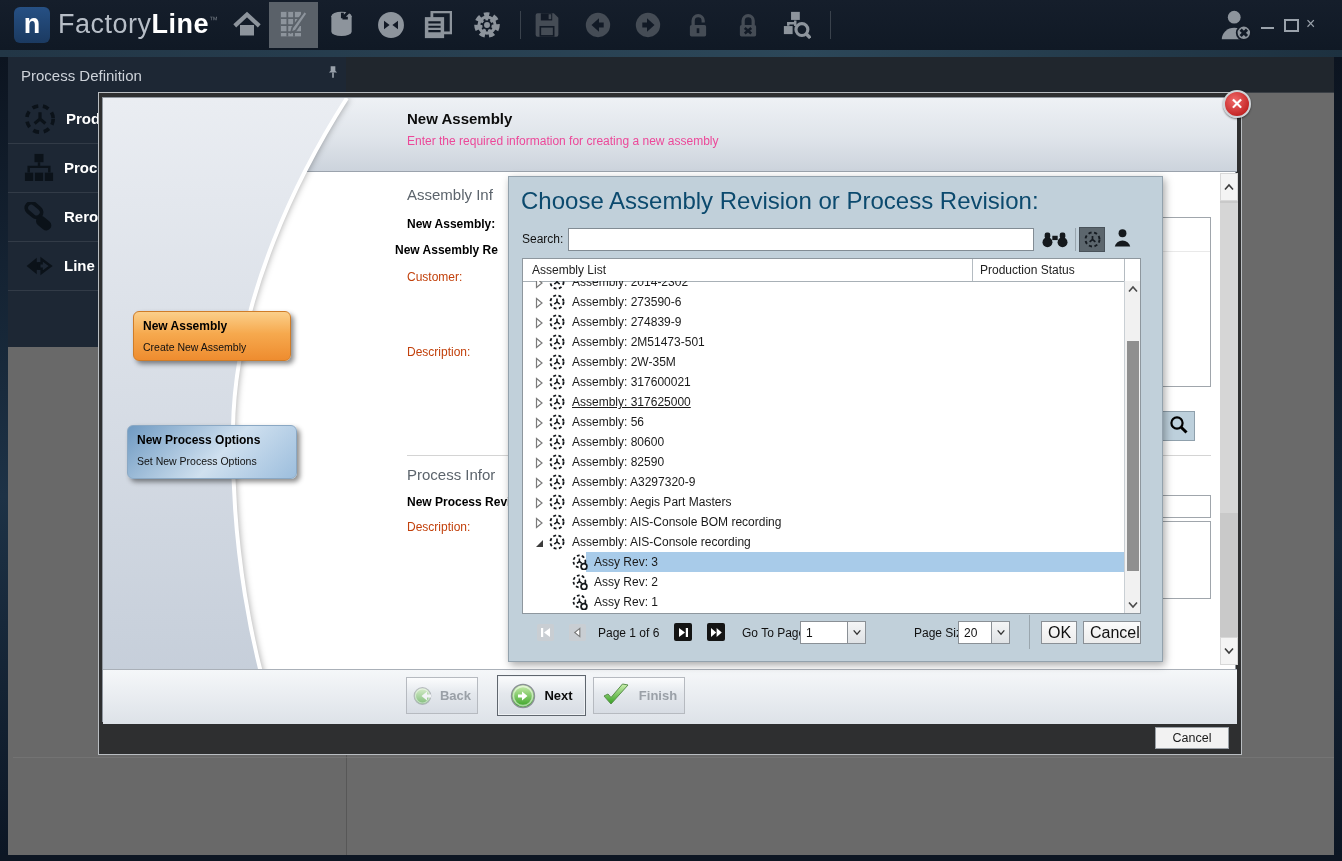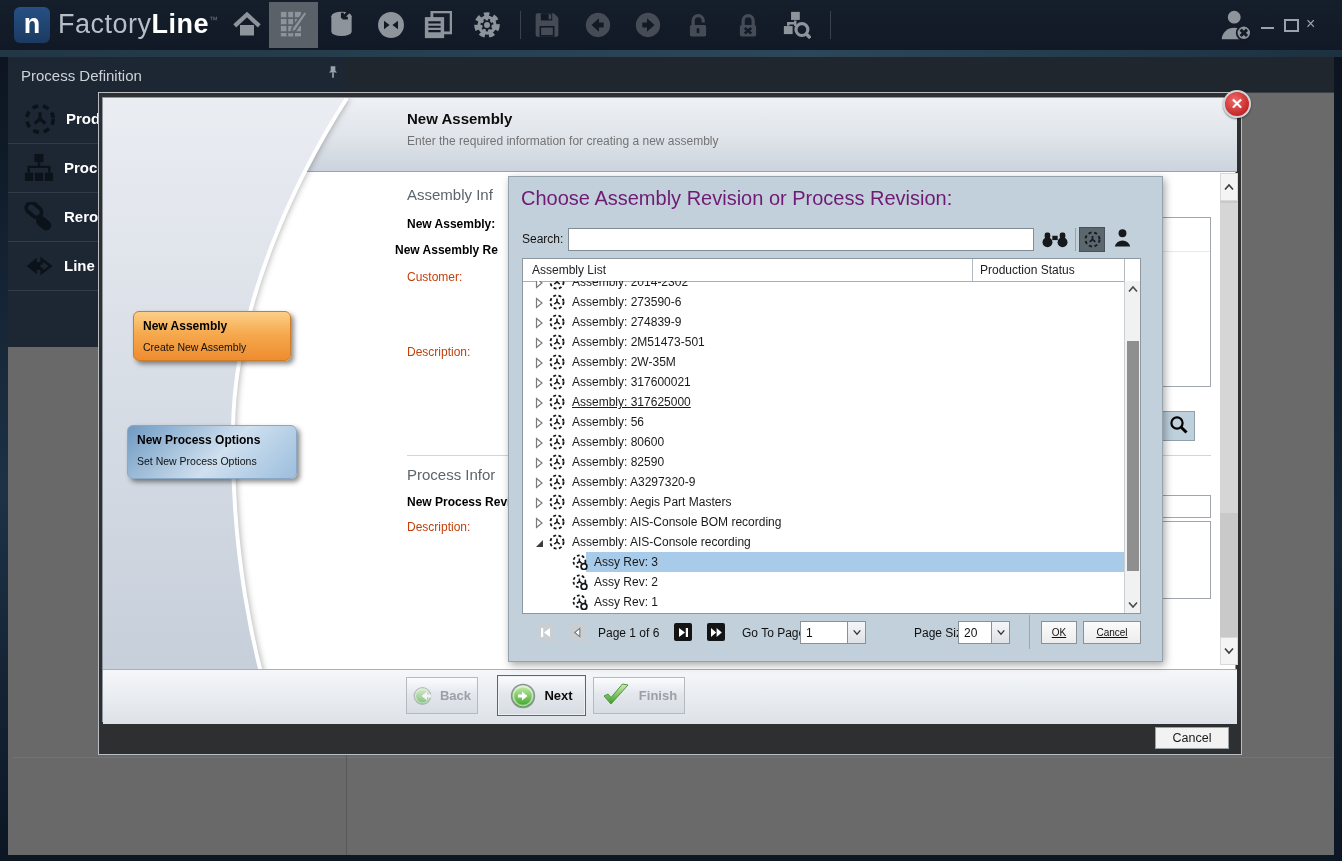--- a/index.html
+++ b/index.html
@@ -46,21 +46,21 @@
   #closebtn{left:1223px;top:90px;width:28px;height:28px;border-radius:50%;
       background:radial-gradient(circle at 40% 35%,#f06a6a,#c62828 70%,#8f1414);
       border:2px solid #cfd3d7;box-shadow:0 1px 2px rgba(0,0,0,.5);color:#fff;font-weight:bold;
       font-size:15px;text-align:center;line-height:24px;box-sizing:border-box;}
 
   
   #wizard{left:102px;top:97px;width:1134px;height:625px;background:#fff;border:1px solid #8f969e;box-sizing:border-box;}
   #wiz-header{left:0;top:0;width:1134px;height:73px;
       background:linear-gradient(#eef1f5,#dfe4ea 55%,#ccd3dc);border-bottom:1px solid #9ba3ad;}
   #wiz-title{left:304px;top:12px;font-size:15px;font-weight:bold;color:#0c0c0c;}
-  #wiz-sub{left:304px;top:36px;font-size:12px;color:#737373;}
+  #wiz-sub{left:304px;top:36px;font-size:12px;color:#ec4899;}
   #wiz-footer{left:0;top:571px;width:1134px;height:54px;
       background:linear-gradient(#f5f7f9,#dde2e8);border-top:1px solid #aab0b8;}
   #curve-svg{left:0;top:0;pointer-events:none;}
 
   .stepcard{border-radius:6px;box-shadow:3px 3px 5px rgba(0,0,0,.45);padding:7px 0 0 9px;box-sizing:border-box;}
   .stepcard .t{font-size:12px;font-weight:bold;color:#000;}
   .stepcard .s{font-size:10.5px;color:#111;margin-top:8px;}
   #step-orange{left:30px;top:213px;width:158px;height:50px;
       background:linear-gradient(#fbcf8a,#f6a94e 45%,#ee8c2f);border:1px solid #cf7c28;}
   #step-blue{left:24px;top:327px;width:170px;height:54px;
@@ -80,21 +80,21 @@
   #wthumb{left:0;top:30px;width:18px;height:310px;background:#d6d6d6;}
 
   .wizbtn{display:flex;align-items:center;justify-content:center;gap:8px;
       background:linear-gradient(#fbfcfd,#e4e8ed 45%,#d7dce3);border:1px solid #b6bac0;
       color:#9aa0a7;font-weight:bold;font-size:13px;box-sizing:border-box;}
   .wizbtn.on{color:#0c0c0c;border:1px solid #5f666e;box-shadow:0 0 0 1px #eef1f4 inset;}
 
   
   #picker{left:508px;top:176px;width:655px;height:486px;background:#c1d0da;border:1px solid #93a2ad;
       box-sizing:border-box;box-shadow:2px 3px 8px rgba(0,0,0,.35);}
-  #pk-title{left:12px;top:10px;font-size:20px;color:#701a75;}
+  #pk-title{left:12px;top:10px;font-size:24px;color:#0c4a6e;}
   #pk-search-lbl{left:13px;top:55px;font-size:12px;color:#111;}
   #pk-search{left:59px;top:51px;width:466px;height:23px;border:1px solid #828c94;font-size:12px;padding:2px 4px;box-sizing:border-box;}
   #pk-sep1{left:566px;top:51px;width:1px;height:23px;background:#98a4ad;}
   #pk-toggle{left:570px;top:50px;width:26px;height:25px;background:#5c666d;border:1px solid #49525a;
       display:flex;align-items:center;justify-content:center;color:#161c22;box-sizing:border-box;}
   #pk-binoc{left:532px;top:52px;color:#15191d;}
   #pk-person{left:604px;top:51px;color:#15191d;}
 
   #pk-list{left:13px;top:81px;width:619px;height:356px;background:#fff;border:1px solid #8e979e;box-sizing:border-box;}
   #pk-cols{left:0;top:0;width:557px;height:22px;border-bottom:1px solid #a8b0b6;padding-left:44px;}
@@ -112,21 +112,21 @@
   .chev{color:#4a4a4a;}
 
   .pgbtn{width:17px;height:17px;border-radius:2px;display:flex;align-items:center;justify-content:center;color:#fff;}
   .pgbtn.off{background:#c9ced3;}
   .pgbtn.on2{background:#141414;width:18px;height:18px;}
   .pgtxt{font-size:12px;color:#111;white-space:nowrap;}
   .combo{background:#fff;border:1px solid #8a9096;box-sizing:border-box;font-size:12px;}
   .combo .val{position:absolute;left:5px;top:4px;}
   .combo .dd{position:absolute;right:0;top:0;width:17px;height:100%;border-left:1px solid #8a9096;
       background:linear-gradient(#f4f5f6,#dfe2e5);display:flex;align-items:center;justify-content:center;color:#333;}
-  .pbtn{background:linear-gradient(#fbfbfb,#ececec);border:1px solid #8a9096;font-size:10px;color:#111;text-decoration:underline;}
+  .pbtn{background:linear-gradient(#fbfbfb,#ececec);border:1px solid #8a9096;font-size:16px;color:#111;}
 </style>
 </head>
 <body>
 
 <svg width="0" height="0" style="position:absolute">
   <defs>
     <linearGradient id="gg" x1="0" y1="0" x2="0" y2="1">
       <stop offset="0" stop-color="#cdf0b0"></stop>
         <stop offset="1" stop-color="#35a021"></stop>
     </linearGradient>

